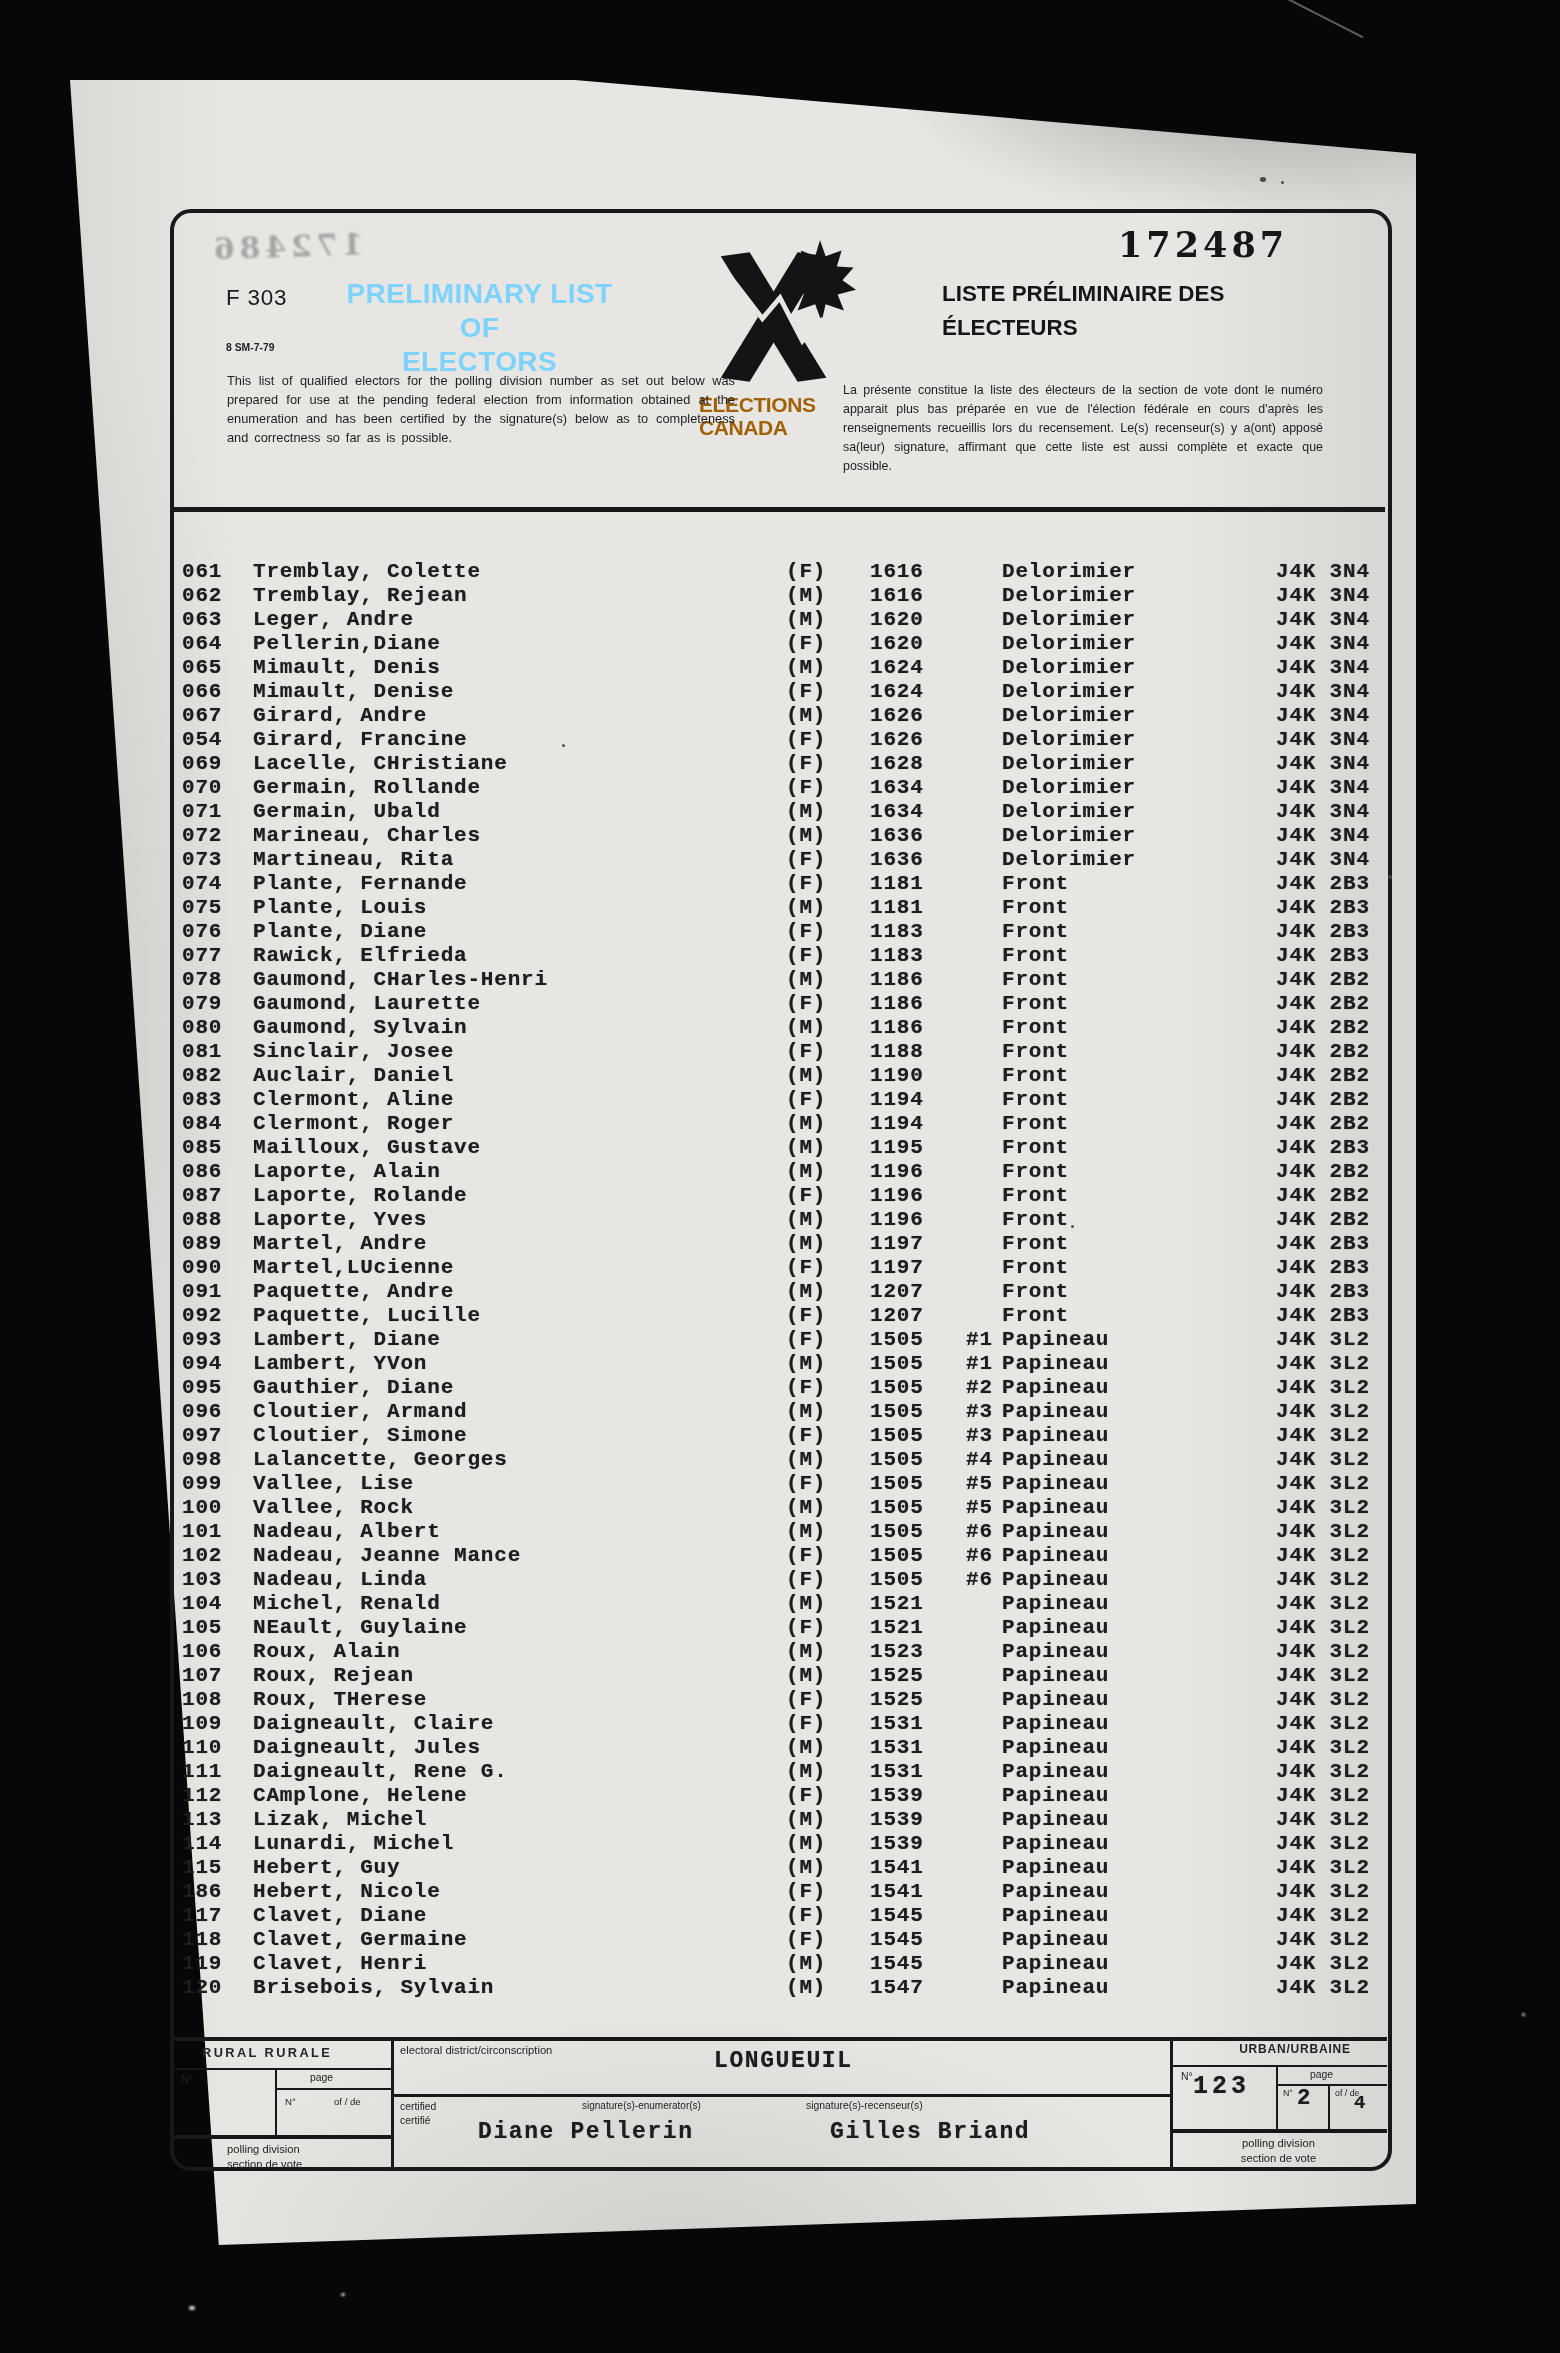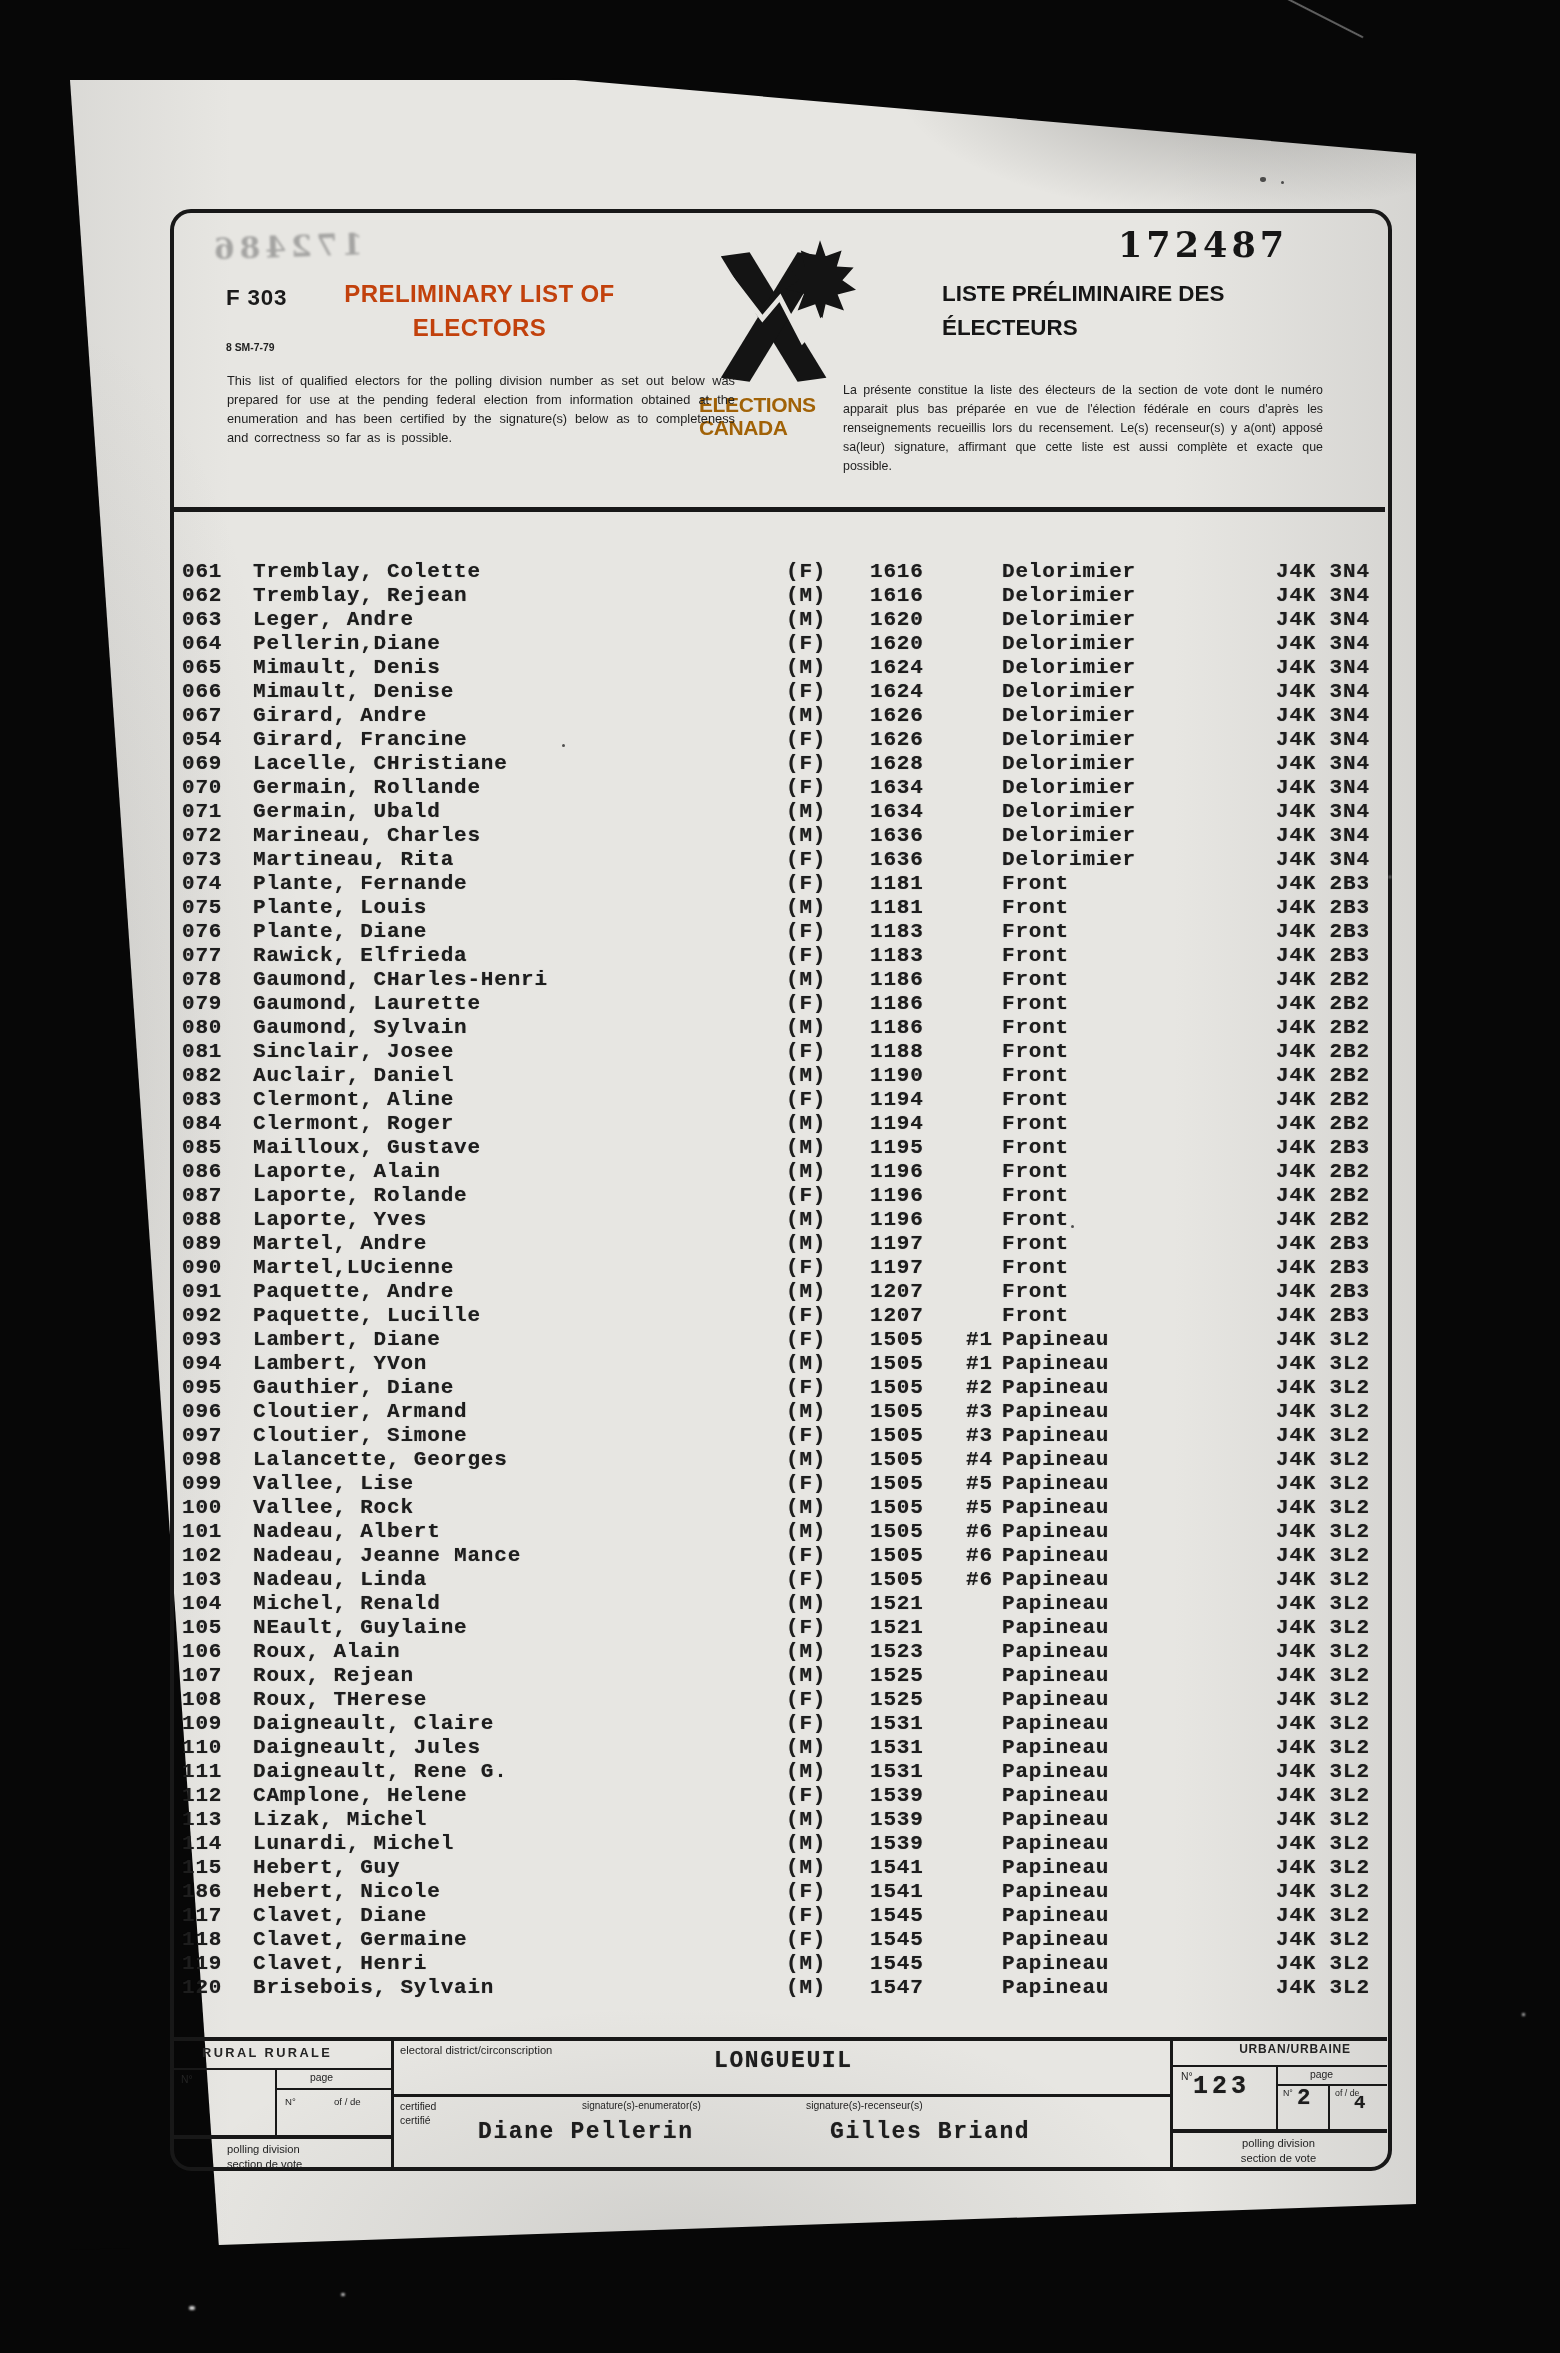--- a/index.html
+++ b/index.html
@@ -28,22 +28,22 @@
   #frame{position:absolute;left:170px;top:209px;width:1214px;height:1954px;border:4.8px solid #181818;border-radius:21px}
   .hl,.vl{position:absolute;background:#181818}
   #headerRule{left:173px;top:507px;width:1212px;height:4.8px}
 
   
   .abs{position:absolute}
   .typed{font-family:"Liberation Mono","DejaVu Sans Mono",monospace;font-weight:bold;color:#1d1d1d;text-shadow:0 0 0.8px rgba(25,25,25,.55)}
   .lbl{color:#242424;filter:blur(0.2px)}
   #ghost{left:209px;top:229px;font-family:"DejaVu Serif",serif;font-weight:bold;font-size:30px;letter-spacing:4.8px;color:#6e6e6e;opacity:.55;transform:scaleX(-1) rotate(2deg);filter:blur(1.1px)}
   #stamp{left:1118px;top:224px;font-family:"DejaVu Serif",serif;font-weight:bold;font-size:35px;letter-spacing:4px;color:#161616;filter:blur(0.2px)}
-  #f303{left:226px;top:285px;font-size:22.4px;font-weight:bold;color:#1a1a1a;letter-spacing:0.8px}
-  #titleEn{left:334px;top:277px;width:291px;text-align:center;font-weight:bold;font-size:24px;line-height:34px;color:#c2410c;letter-spacing:0.4px;filter:blur(0.2px)}
+  #f303{left:226px;top:285px;font-size:22.4px;font-weight:normal;color:#1a1a1a;letter-spacing:0.8px}
+  #titleEn{left:334px;top:277px;width:291px;text-align:center;font-weight:bold;font-size:28px;line-height:34px;color:#7dd3fc;letter-spacing:0.4px;filter:blur(0.2px)}
   #smcode{left:226px;top:342px;font-size:10.4px;font-weight:bold;color:#222;filter:blur(0.2px)}
   #logo{left:700px;top:240px}
   #logoWords{left:699px;top:393px;font-size:21px;font-weight:bold;line-height:23px;color:#a16207;letter-spacing:-0.4px;filter:blur(0.2px)}
   #titleFr{left:942px;top:277px;width:307px;text-align:left;font-weight:bold;font-size:22.4px;line-height:34px;color:#161616;filter:blur(0.2px)}
   #introEn{left:227px;top:371px;width:508px;font-size:12.8px;line-height:19px;text-align:justify;word-spacing:2.4px;color:#1e1e1e;filter:blur(0.3px)}
   #introFr{left:843px;top:381px;width:480px;font-size:12.4px;line-height:19px;text-align:justify;word-spacing:1.6px;color:#1e1e1e;filter:blur(0.3px)}
 
   
   #list{position:absolute;left:0;top:560px;width:1561px}
   .row{position:relative;height:24px}

